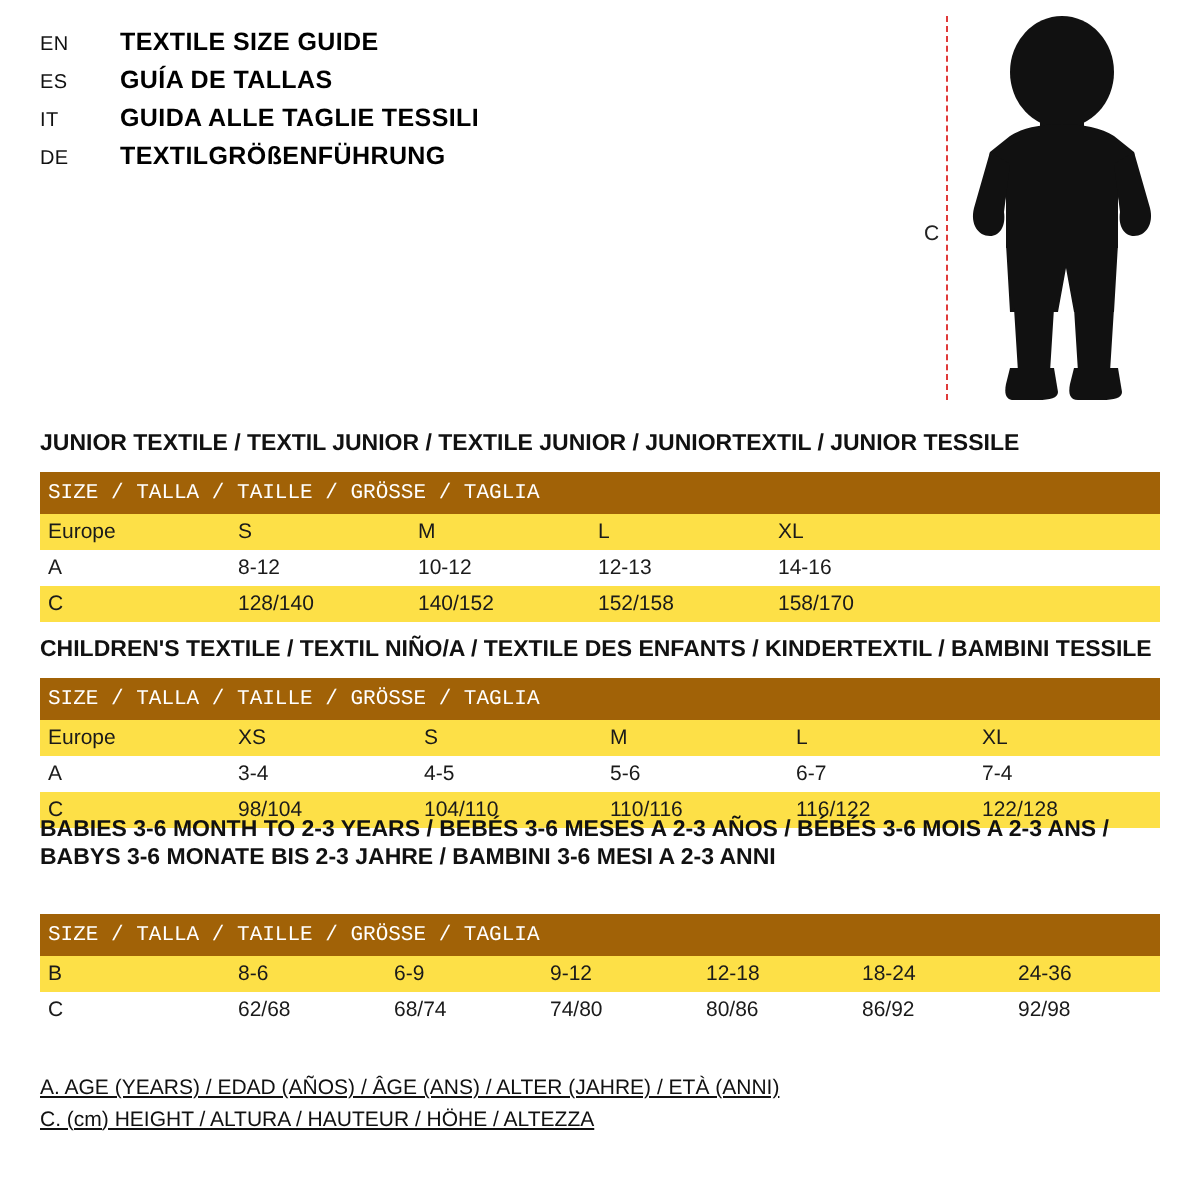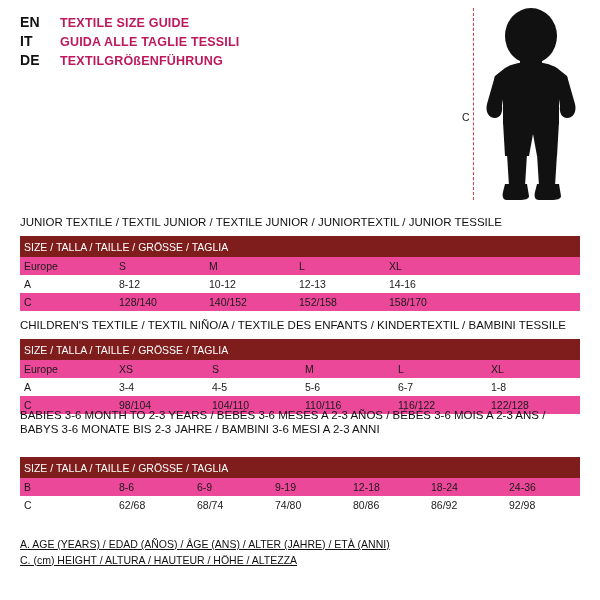--- a/index.html
+++ b/index.html
@@ -28,30 +28,30 @@
     top: 14px;
     width: 420px;
   }
   .lang-row {
     display: flex;
     align-items: baseline;
     height: 19px;
   }
   .lang-code {
     width: 40px;
-    font-size: 14px;
-    font-weight: 700;
+    font-size: 10px;
+    font-weight: 400;
     letter-spacing: 0.2px;
     color: #111111;
   }
   .lang-title {
     font-size: 12.5px;
     font-weight: 700;
     letter-spacing: 0.2px;
-    color: #be185d;
+    color: #000000;
     white-space: nowrap;
   }
 
   
   .figure-area {
     position: absolute;
     left: 445px;
     top: 6px;
     width: 150px;
     height: 200px;
@@ -77,21 +77,21 @@
     position: absolute;
     left: 30px;
     top: 0;
   }
 
   
   .sec-title {
     position: absolute;
     left: 20px;
     font-size: 11.5px;
-    font-weight: 400;
+    font-weight: 700;
     color: #111111;
     white-space: nowrap;
   }
   .sec-title.two-line {
     line-height: 14px;
   }
 
   
   table.size-table {
     position: absolute;
@@ -104,28 +104,29 @@
   }
   table.size-table td,
   table.size-table th {
     text-align: left;
     padding: 3px 0 3px 4px;
     font-weight: 400;
     border: none;
     vertical-align: middle;
   }
   tr.head-row td {
-    background: #7f1d1d;
+    background: #a16207;
     color: #ffffff;
     font-weight: 400;
     height: 15px;
     font-size: 10.5px;
+    font-family: Liberation Mono, monospace;
   }
   tr.shade td {
-    background: #ec4899;
+    background: #fde047;
   }
   tr.plain td {
     background: #ffffff;
   }
   .row-label {
     padding-left: 4px;
   }
 
   
   .footnotes {
@@ -144,20 +145,24 @@
 </style>
 </head>
 <body>
 
 <div class="page">
 
   <div class="lang-block">
     <div class="lang-row">
       <span class="lang-code">EN</span>
       <span class="lang-title">TEXTILE SIZE GUIDE</span>
+    </div>
+    <div class="lang-row">
+      <span class="lang-code">ES</span>
+      <span class="lang-title">GUÍA DE TALLAS</span>
     </div>
     <div class="lang-row">
       <span class="lang-code">IT</span>
       <span class="lang-title">GUIDA ALLE TAGLIE TESSILI</span>
     </div>
     <div class="lang-row">
       <span class="lang-code">DE</span>
       <span class="lang-title">TEXTILGRÖßENFÜHRUNG</span>
     </div>
   </div>
@@ -255,21 +260,21 @@
         <td>M</td>
         <td>L</td>
         <td>XL</td>
       </tr>
       <tr class="plain">
         <td class="row-label">A</td>
         <td>3-4</td>
         <td>4-5</td>
         <td>5-6</td>
         <td>6-7</td>
-        <td>1-8</td>
+        <td>7-4</td>
       </tr>
       <tr class="shade">
         <td class="row-label">C</td>
         <td>98/104</td>
         <td>104/110</td>
         <td>110/116</td>
         <td>116/122</td>
         <td>122/128</td>
       </tr>
     </tbody>
@@ -290,21 +295,21 @@
         <col style="width:75px">
     </colgroup>
     <tbody>
       <tr class="head-row">
         <td colspan="7">SIZE / TALLA / TAILLE / GRÖSSE / TAGLIA</td>
       </tr>
       <tr class="shade">
         <td class="row-label">B</td>
         <td>8-6</td>
         <td>6-9</td>
-        <td>9-19</td>
+        <td>9-12</td>
         <td>12-18</td>
         <td>18-24</td>
         <td>24-36</td>
       </tr>
       <tr class="plain">
         <td class="row-label">C</td>
         <td>62/68</td>
         <td>68/74</td>
         <td>74/80</td>
         <td>80/86</td>

